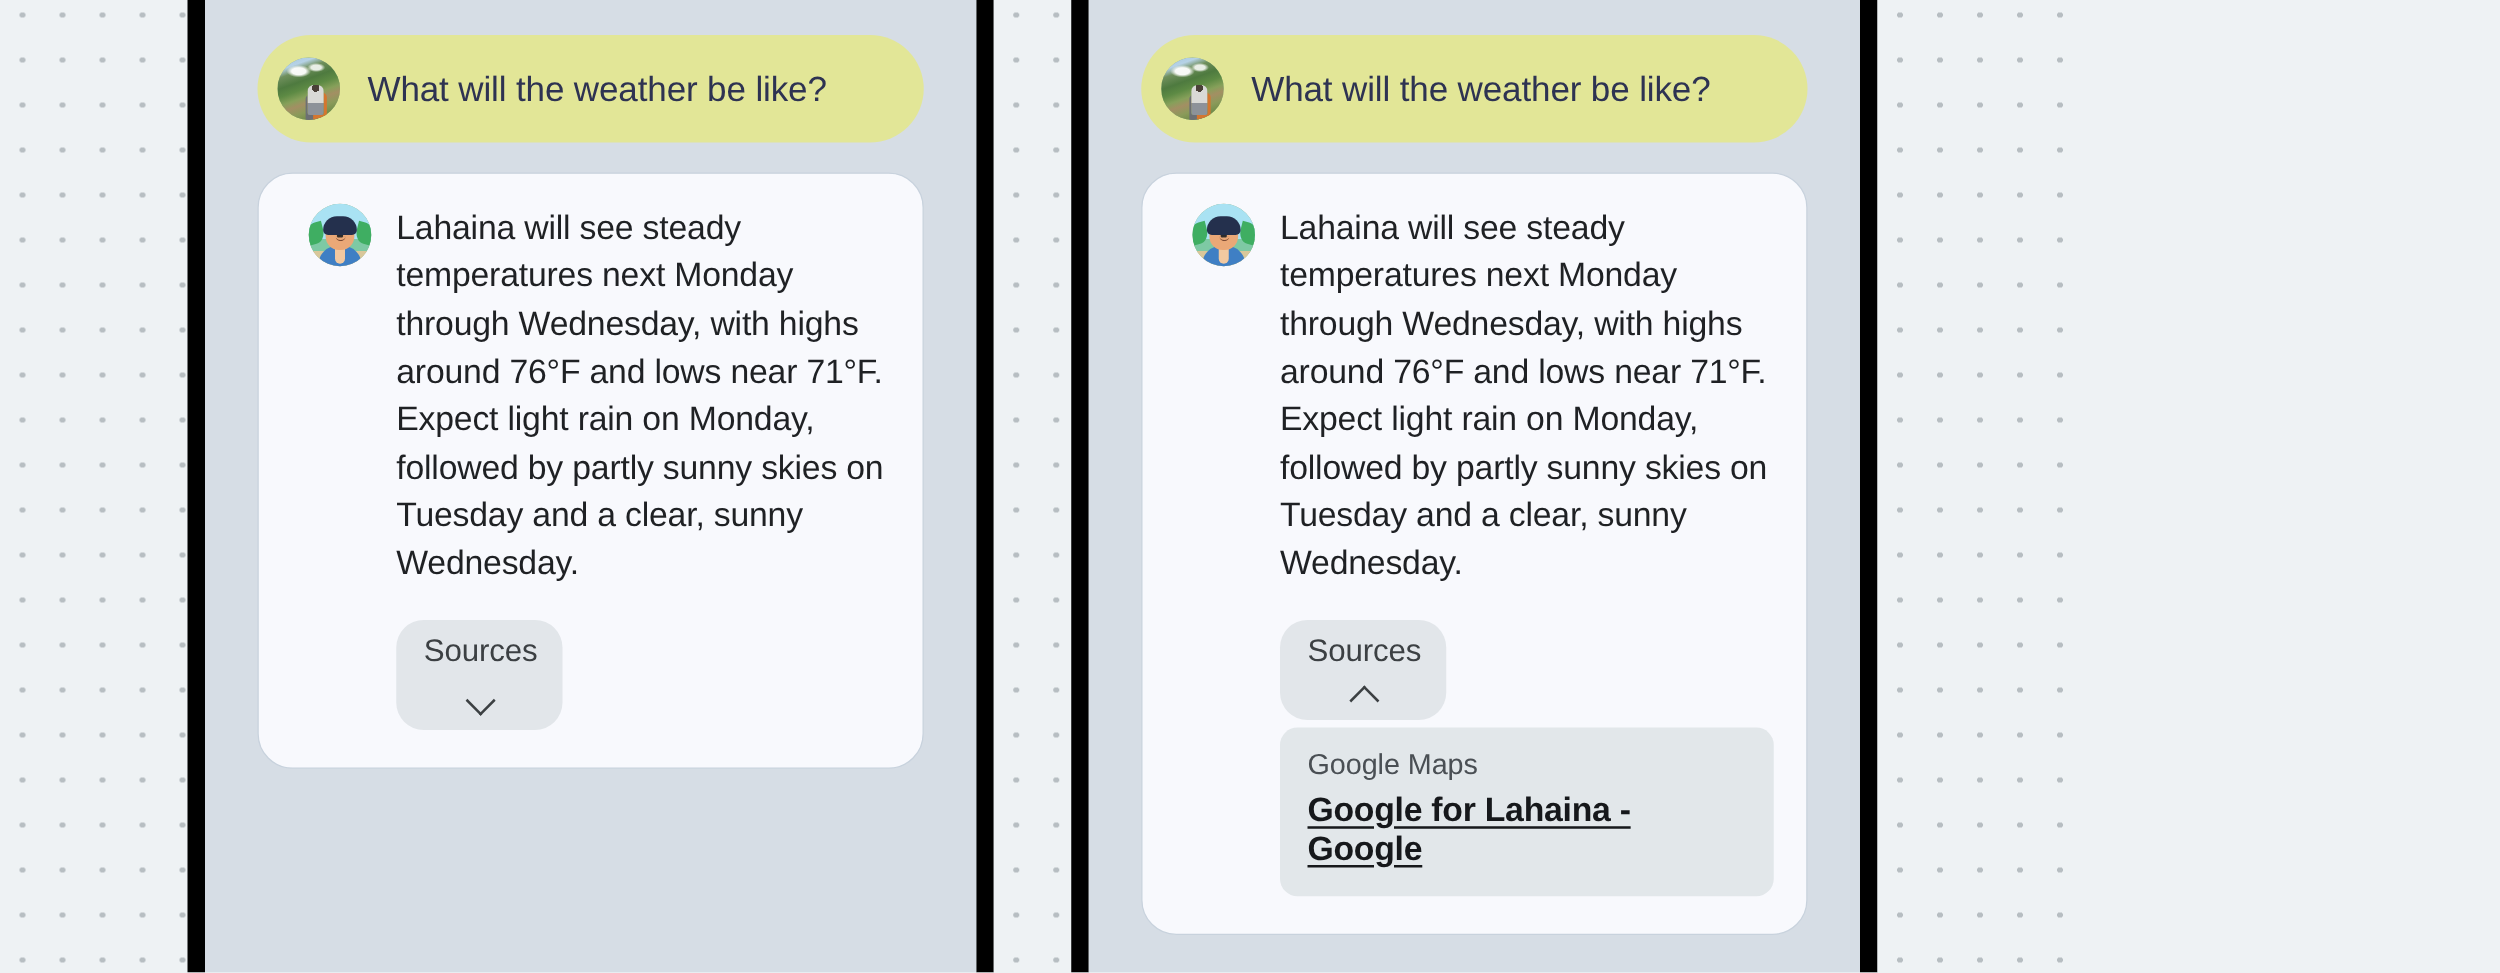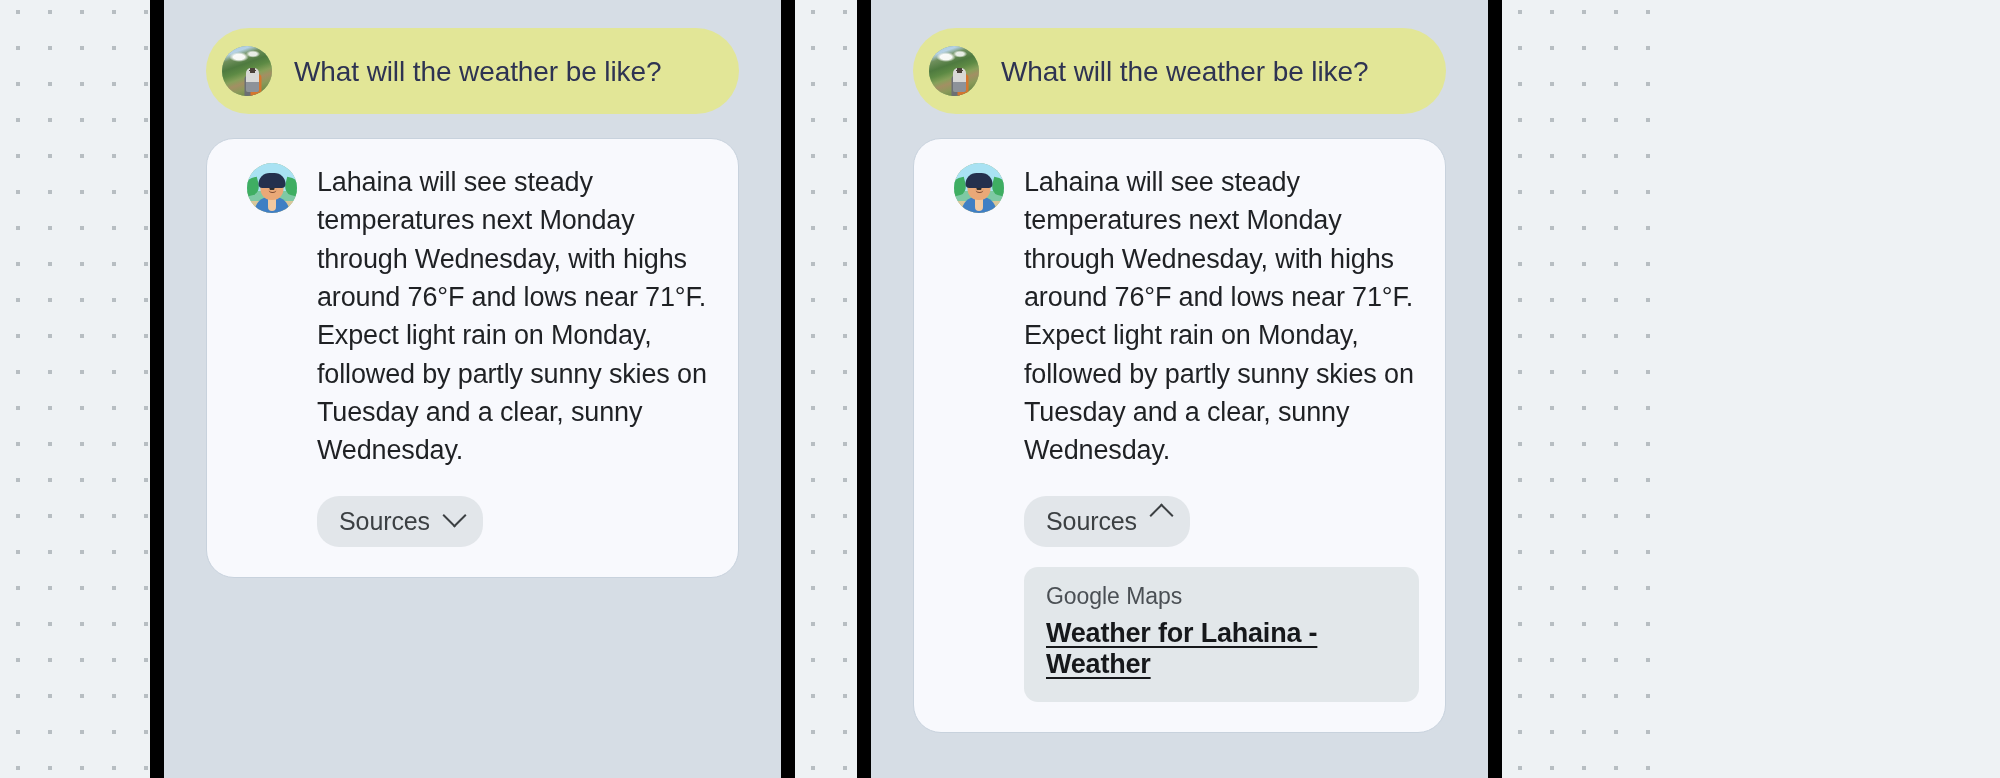--- a/index.html
+++ b/index.html
@@ -193,46 +193,48 @@
   .bot-text {
     font-size: 27px;
     line-height: 1.42;
     color: #1f2124;
     letter-spacing: -0.15px;
   }
 
   
   .sources-btn {
     display: inline-flex;
+    align-items: center;
     gap: 16px;
     background: #e2e6ea;
     border: none;
     border-radius: 22px;
     padding: 11px 20px 11px 22px;
     margin-top: 26px;
     cursor: pointer;
     font-family: inherit;
+    flex-direction: column;
   }
   .sources-btn .lbl {
     font-size: 25px;
     color: #3c4043;
     letter-spacing: -0.1px;
   }
   .chev {
     width: 17px; height: 17px;
     border-right: 2.6px solid #3c4043;
     border-bottom: 2.6px solid #3c4043;
     margin-bottom: 4px;
   }
   .chev.down { transform: rotate(45deg); }
   .chev.up   { transform: rotate(-135deg); margin-bottom: -4px; }
 
   
   .source-card {
-    margin-top: 20px;
+    margin-top: 6px;
     background: #e2e7ea;
     border-radius: 14px;
     padding: 16px 22px 22px 22px;
   }
   .source-provider {
     font-size: 23px;
     color: #4a4f54;
     letter-spacing: -0.05px;
   }
   .source-link {
@@ -322,21 +324,21 @@
       <div class="bot-body">
         <div class="bot-text">Lahaina will see steady temperatures next Monday through Wednesday, with highs around 76°F and lows near 71°F. Expect light rain on Monday, followed by partly sunny skies on Tuesday and a clear, sunny Wednesday.</div>
 
         <button class="sources-btn">
           <span class="lbl">Sources</span>
           <span class="chev up"></span>
         </button>
 
         <div class="source-card">
           <div class="source-provider">Google Maps</div>
-          <a class="source-link">Weather for Lahaina - Weather</a>
+          <a class="source-link">Google for Lahaina - Google</a>
         </div>
       </div>
     </div>
 
   </div>
 
   <div class="blackbar"></div>
   <div class="dotfield right"></div>
 
 </div>

